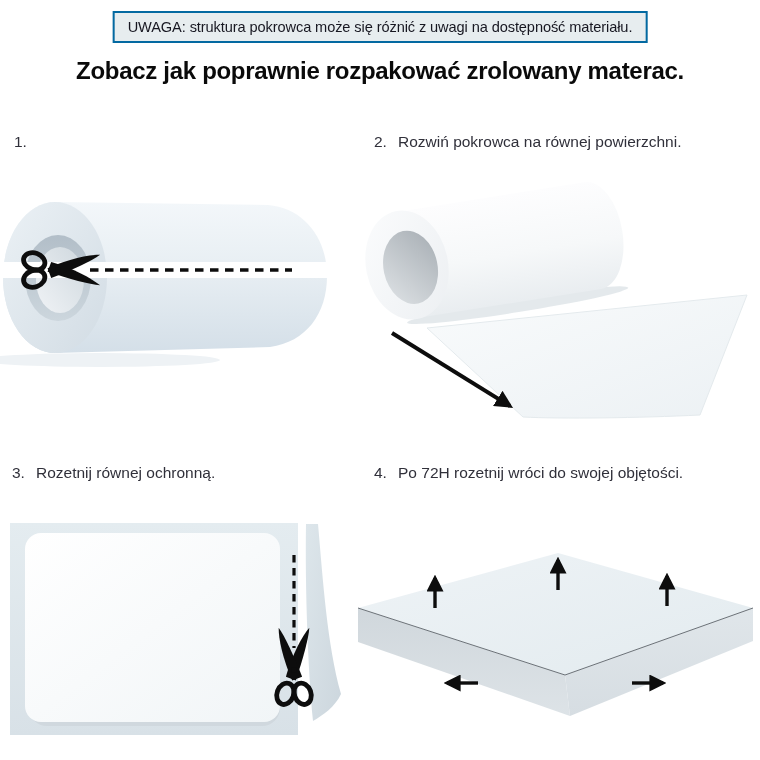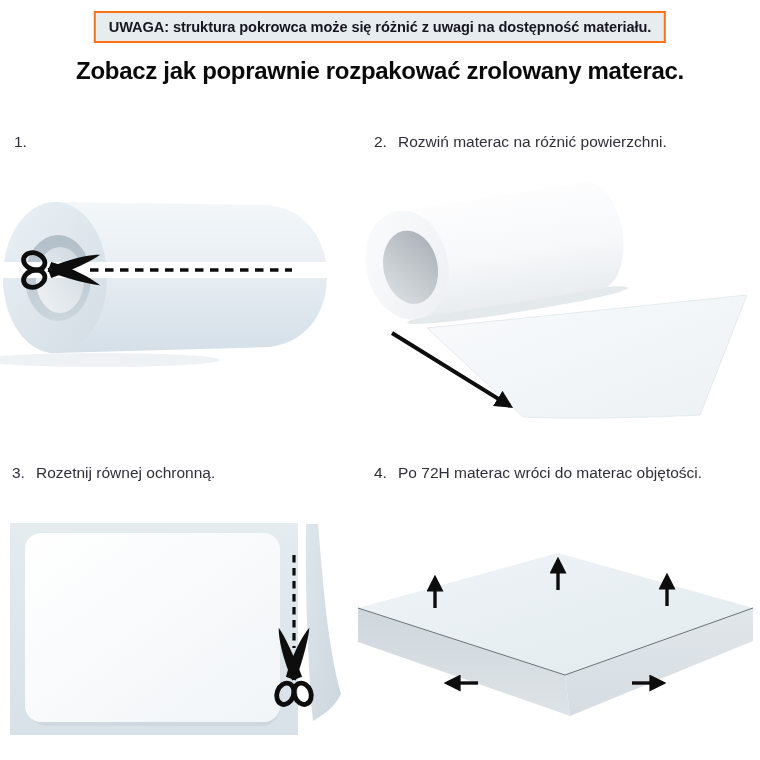--- a/index.html
+++ b/index.html
@@ -1,21 +1,21 @@
 <!DOCTYPE html>
 <html><head>
 <meta charset="utf-8">
 <style>
   html,body{margin:0;padding:0;background:#ffffff;}
   #canvas{position:relative;width:760px;height:760px;background:#ffffff;overflow:hidden;
           font-family:"Liberation Sans","DejaVu Sans",sans-serif;}
   
   .banner{position:absolute;top:11px;left:50%;transform:translateX(-50%);
-          background:#e7edef;border:2px solid #f97316;color:#171721;
-          font-size:14.6px;font-weight:bold;letter-spacing:-0.1px;
+          background:#e7edef;border:2px solid #0369a1;color:#171721;
+          font-size:14.6px;font-weight:normal;letter-spacing:-0.1px;
           padding:6px 13px;white-space:nowrap;text-align:right;}
   
   .heading{position:absolute;top:57px;left:0;width:760px;text-align:center;
            font-size:24px;font-weight:bold;color:#0a0a0a;letter-spacing:-0.3px;}
   
   .step-text{position:absolute;display:flex;color:#30303a;font-size:15.5px;line-height:22px;}
   .step-num{flex:0 0 24px;}
   #t1{left:14px;top:131px;width:316px;}
   #t1 .step-body{width:284px;}
   #t2{left:374px;top:131px;width:380px;}
@@ -50,29 +50,29 @@
 
   <div class="banner">UWAGA: struktura pokrowca może się różnić z uwagi na dostępność materiału.</div>
 
   <div class="heading">Zobacz jak poprawnie rozpakować zrolowany materac.</div>
 
   <div class="step-text" id="t1">
     <span class="step-num">1.</span>
   </div>
   <div class="step-text" id="t2">
     <span class="step-num">2.</span>
-    <span class="step-body">Rozwiń materac na różnić powierzchni.</span>
+    <span class="step-body">Rozwiń pokrowca na równej powierzchni.</span>
   </div>
   <div class="step-text" id="t3">
     <span class="step-num">3.</span>
     <span class="step-body">Rozetnij równej ochronną.</span>
   </div>
   <div class="step-text" id="t4">
     <span class="step-num">4.</span>
-    <span class="step-body">Po 72H materac wróci do materac objętości.</span>
+    <span class="step-body">Po 72H rozetnij wróci do swojej objętości.</span>
   </div>
 
   <svg class="illu" id="i1" width="345" height="230" viewBox="0 0 345 230">
     <defs>
       <linearGradient id="g1body" x1="0" y1="0" x2="0" y2="1">
         <stop offset="0" stop-color="#f3f7fa"></stop>
           <stop offset="0.5" stop-color="#e6edf2"></stop>
           <stop offset="1" stop-color="#d4dfe8"></stop>
       </linearGradient>
       <linearGradient id="g1cap" x1="0" y1="0" x2="1" y2="1">

